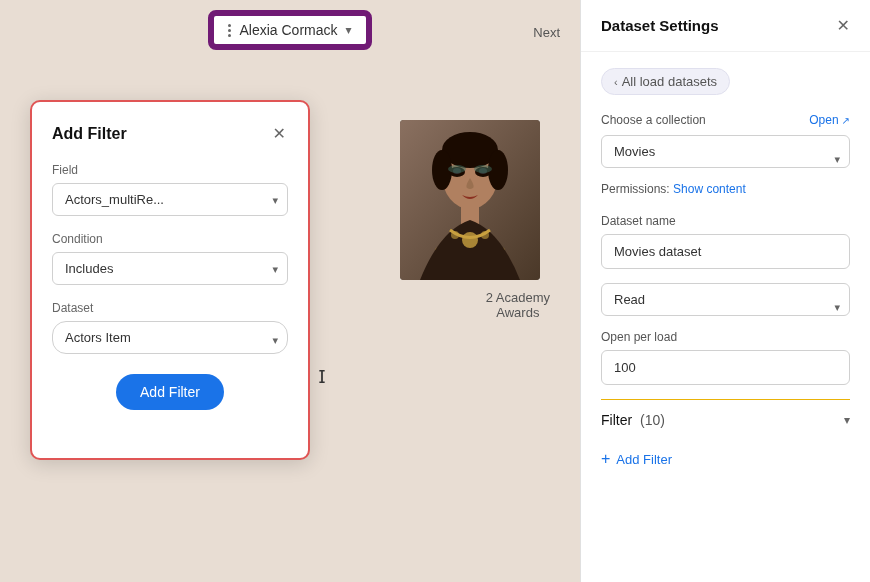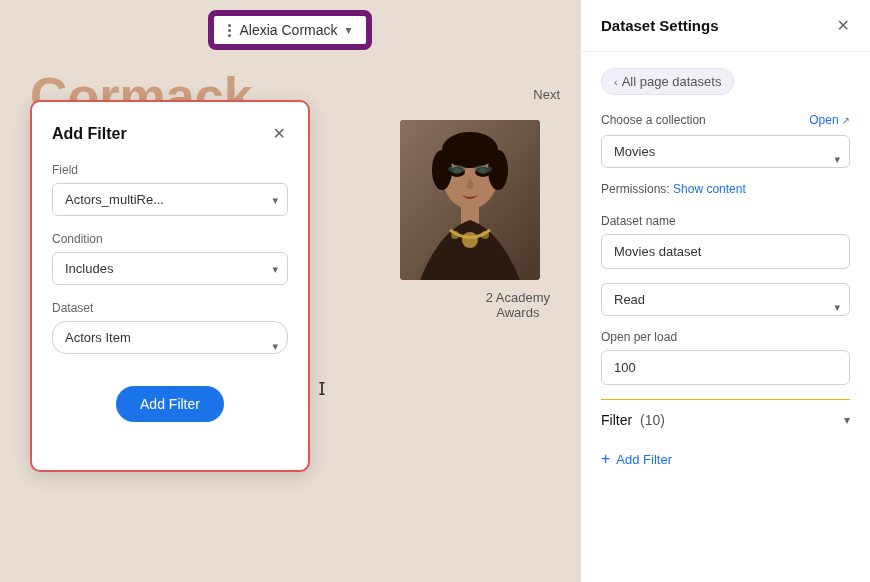--- a/index.html
+++ b/index.html
@@ -369,21 +369,20 @@
         <span></span>
           <span></span>
           <span></span>
       </div>
       <span class="page-title">Alexia Cormack</span>
       <span class="chevron-icon">▾</span>
     </div>
   </div>
 
   <div class="content-area">
-    <div class="name-heading">Cormack</div>
 
     <div class="photo-area">
       <svg class="person-svg" viewBox="0 0 140 160" xmlns="http://www.w3.org/2000/svg">
         <rect width="140" height="160" fill="#6b5a4e"></rect>
 
         <rect width="140" height="160" fill="url(#grad1)"></rect>
         <defs>
           <linearGradient id="grad1" x1="0%" y1="0%" x2="100%" y2="100%">
             <stop offset="0%" style="stop-color:#8a7060;stop-opacity:1"></stop>
             <stop offset="100%" style="stop-color:#4a3828;stop-opacity:1"></stop>
@@ -449,21 +448,21 @@
           <option>Includes</option>
           <option>Does not include</option>
         </select>
         <span class="select-chevron">▾</span>
       </div>
     </div>
 
     <div class="form-group">
       <label class="form-label">Dataset</label>
       <div class="select-wrapper">
-        <select class="settings-select" style="margin-bottom:16px;border-radius:14px;">
+        <select class="settings-select" style="margin-bottom:4px;border-radius:14px;">
           <option>Actors Item</option>
         </select>
         <span class="select-chevron">▾</span>
       </div>
     </div>
 
     <button class="add-filter-btn">Add Filter</button>
     <div class="cursor-indicator" style="position:relative; text-align:center; margin-top:6px; font-size:18px;">𝖨</div>
   </div>
 
@@ -473,21 +472,21 @@
 
   <div class="right-panel-header">
     <span class="settings-title">Dataset Settings</span>
     <button class="close-settings-btn">✕</button>
   </div>
 
   <div class="right-panel-content">
 
     <div class="back-link">
       <span class="back-chevron">‹</span>
-      <span>All page datasets</span>
+      <span>All load datasets</span>
     </div>
 
     <div class="section-row">
       <span class="section-label">Choose a collection</span>
       <span class="open-link">
         <span>Open</span>
         <span class="external-icon">↗</span>
       </span>
     </div>
 

